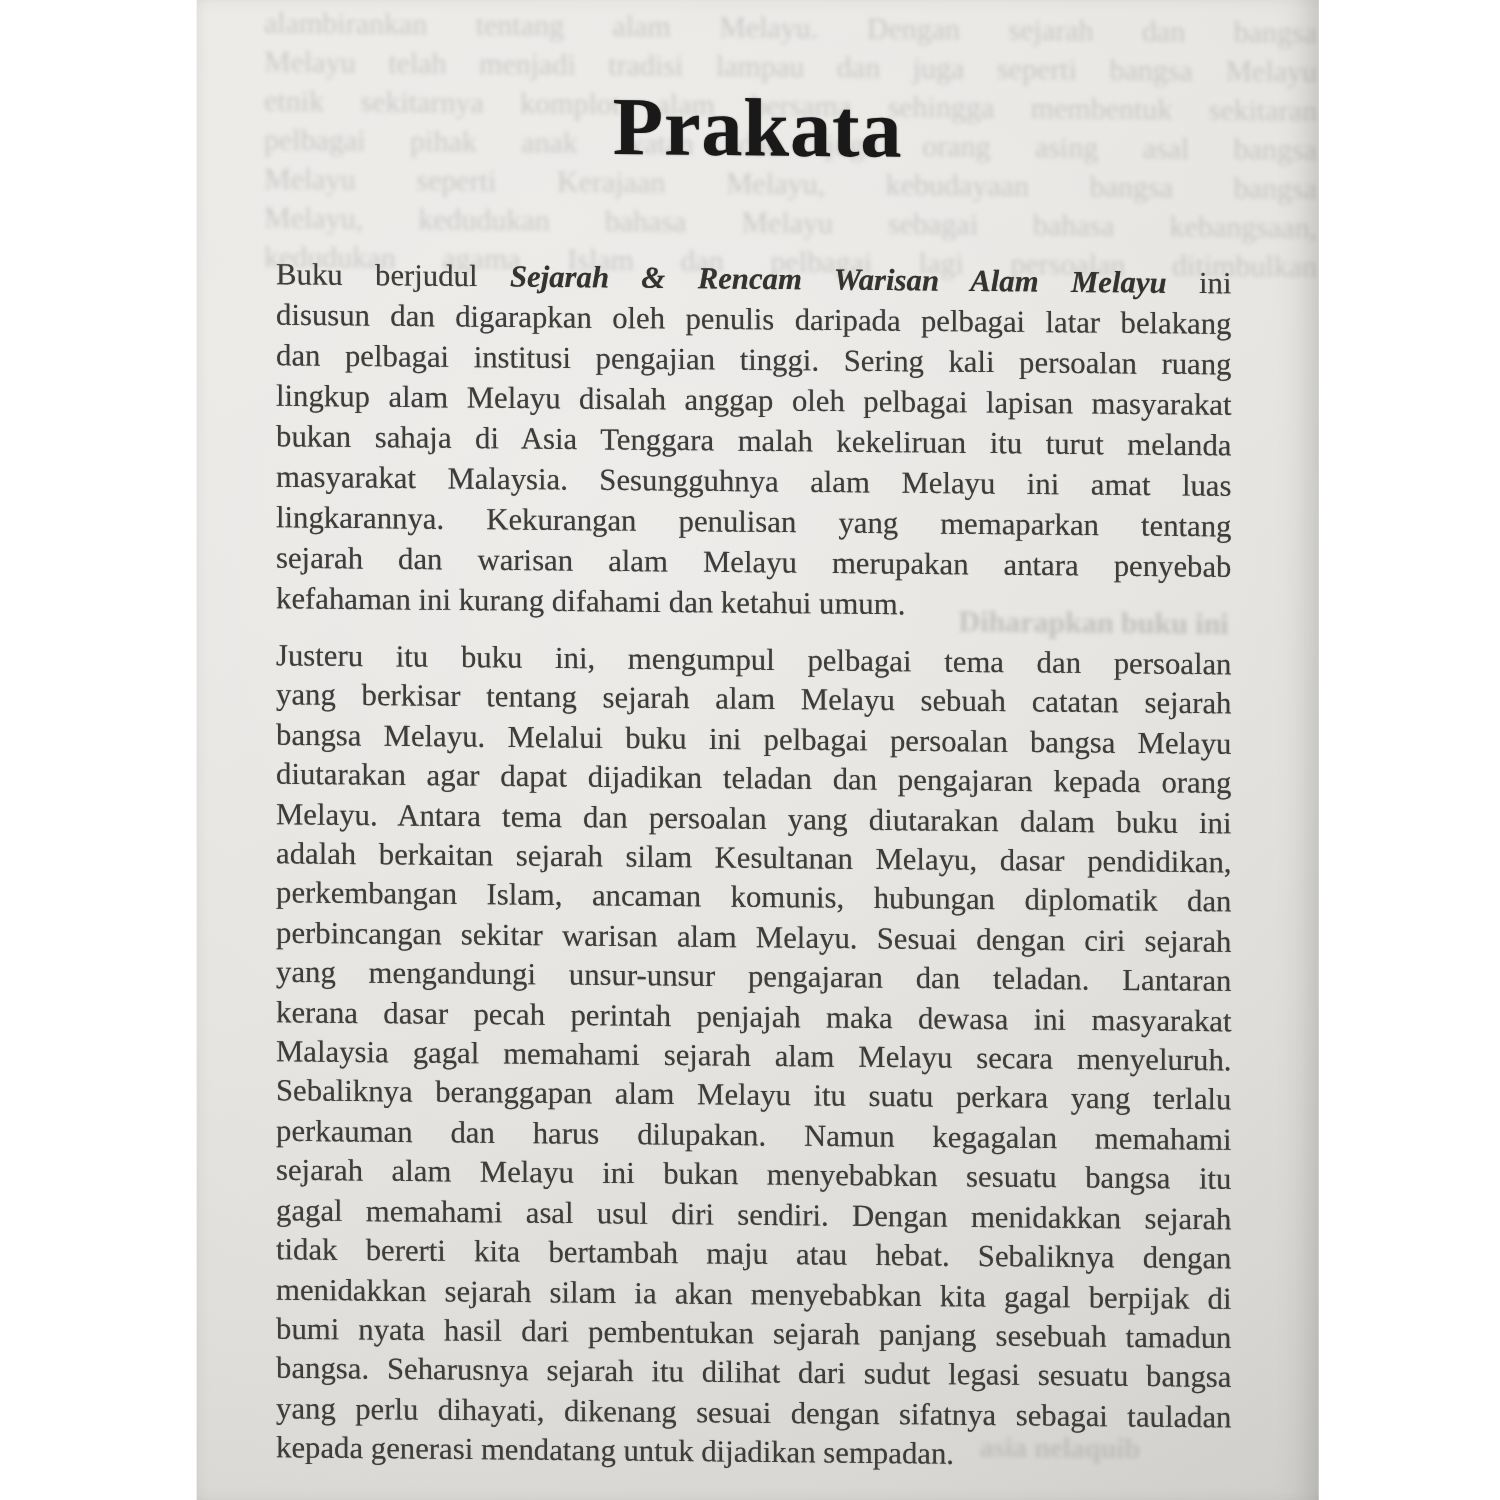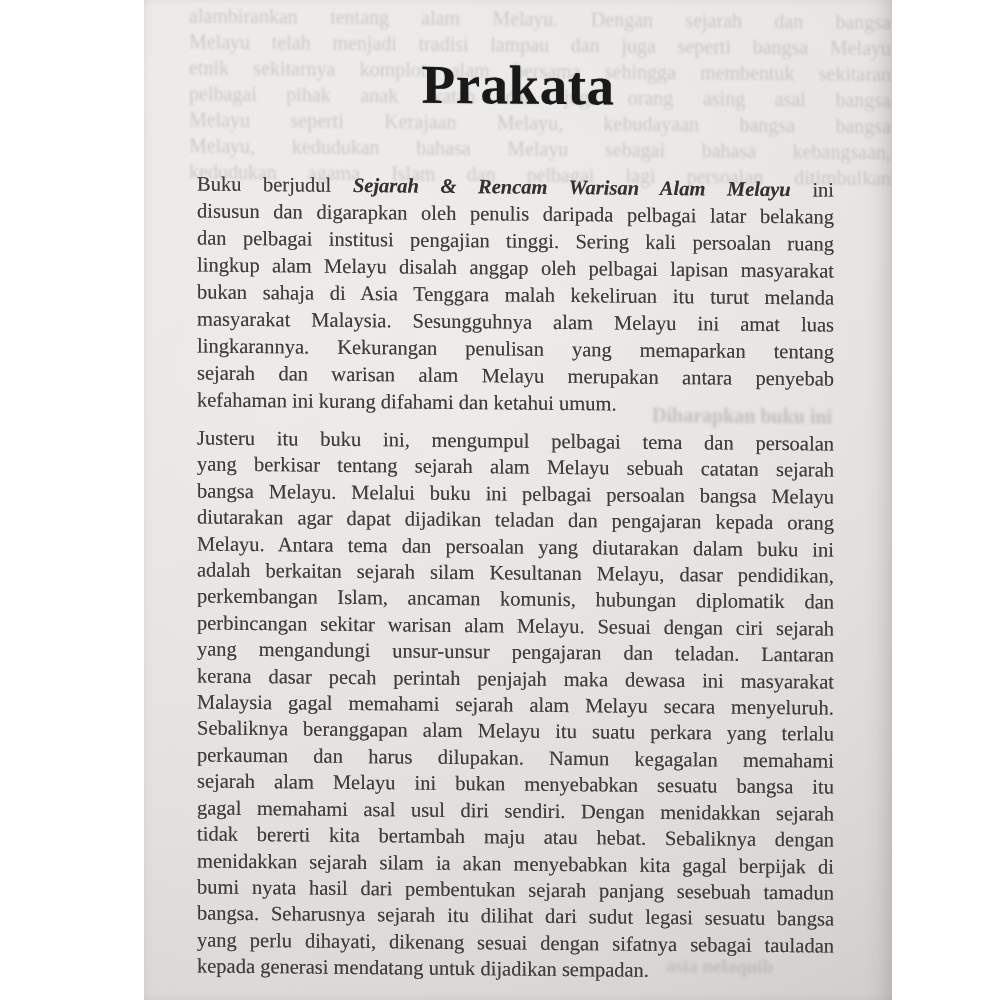--- a/index.html
+++ b/index.html
@@ -9,21 +9,21 @@
     overflow: hidden;
     font-family: "Liberation Serif", "DejaVu Serif", serif;
   }
   .photo-frame {
     position: absolute; inset: 0;
     background: #ffffff;
   }
   
   .page {
     position: absolute;
-    left: 144px; top: 0;
+    left: 131px; top: 0;
     width: 748px; height: 1000px;
     background: linear-gradient(150deg, #edebe8 0%, #e9e7e4 30%, #e3e1dd 60%, #dcdad6 88%, #d7d5d1 100%);
     box-shadow: inset -18px 0 22px -14px rgba(80,80,78,0.28),
                 inset 4px 0 10px -6px rgba(120,120,118,0.25);
   }
   .page-vignette {
     position: absolute; inset: 0;
     background: radial-gradient(ellipse 120% 90% at 42% 38%, rgba(255,255,255,0.25) 0%, rgba(0,0,0,0) 55%, rgba(60,60,58,0.07) 100%);
     pointer-events: none;
   }

